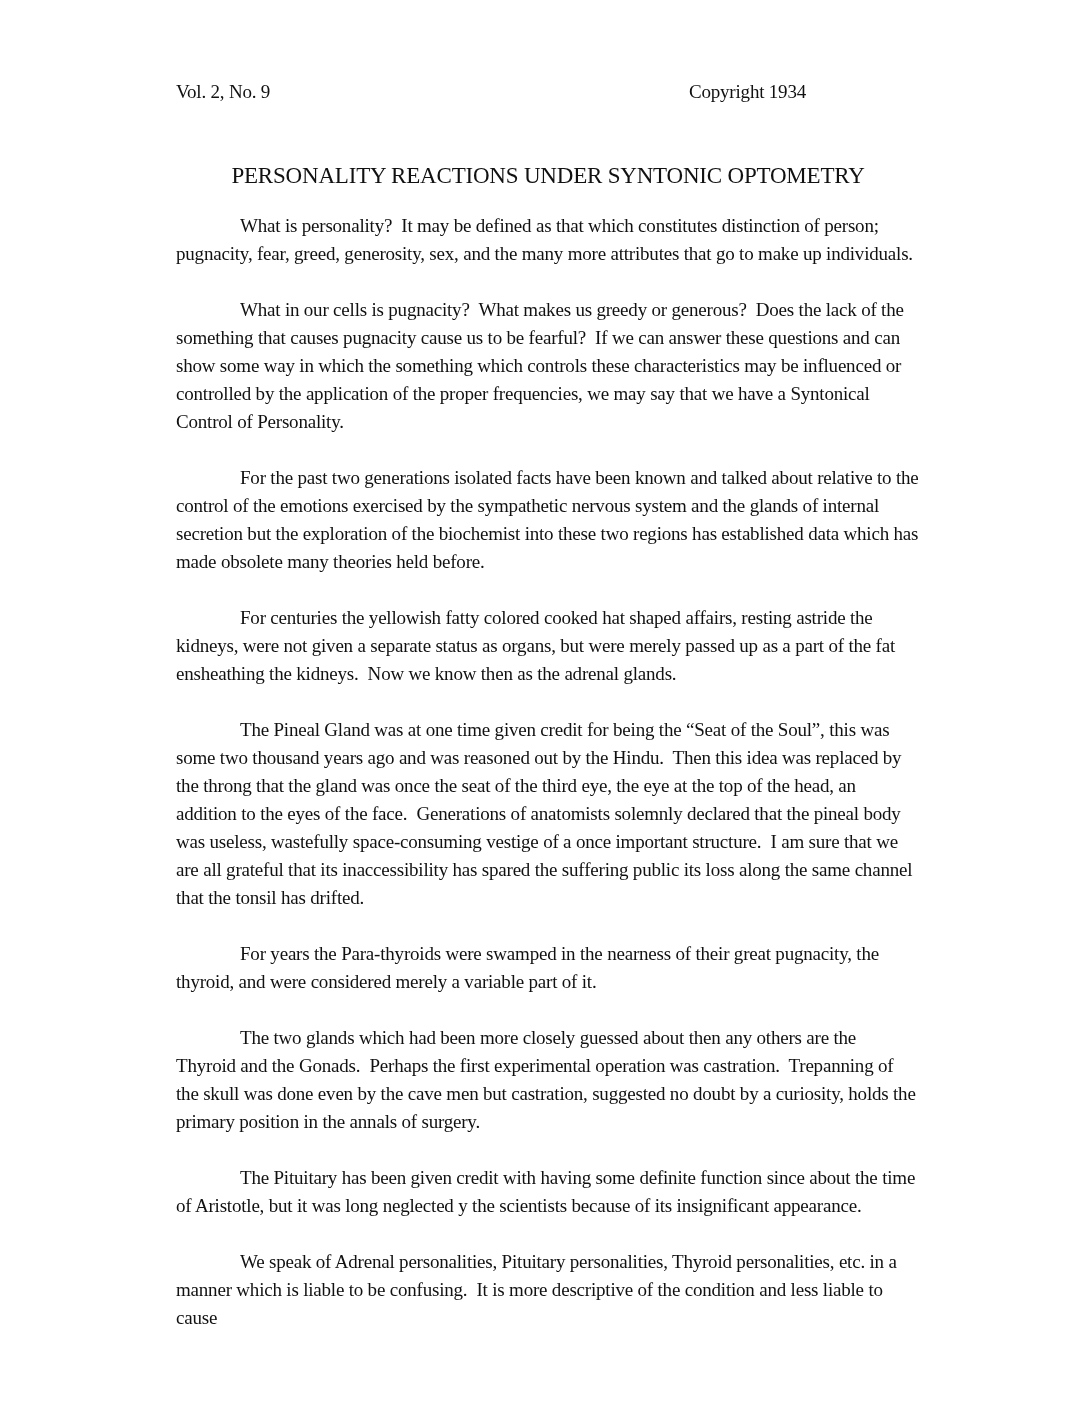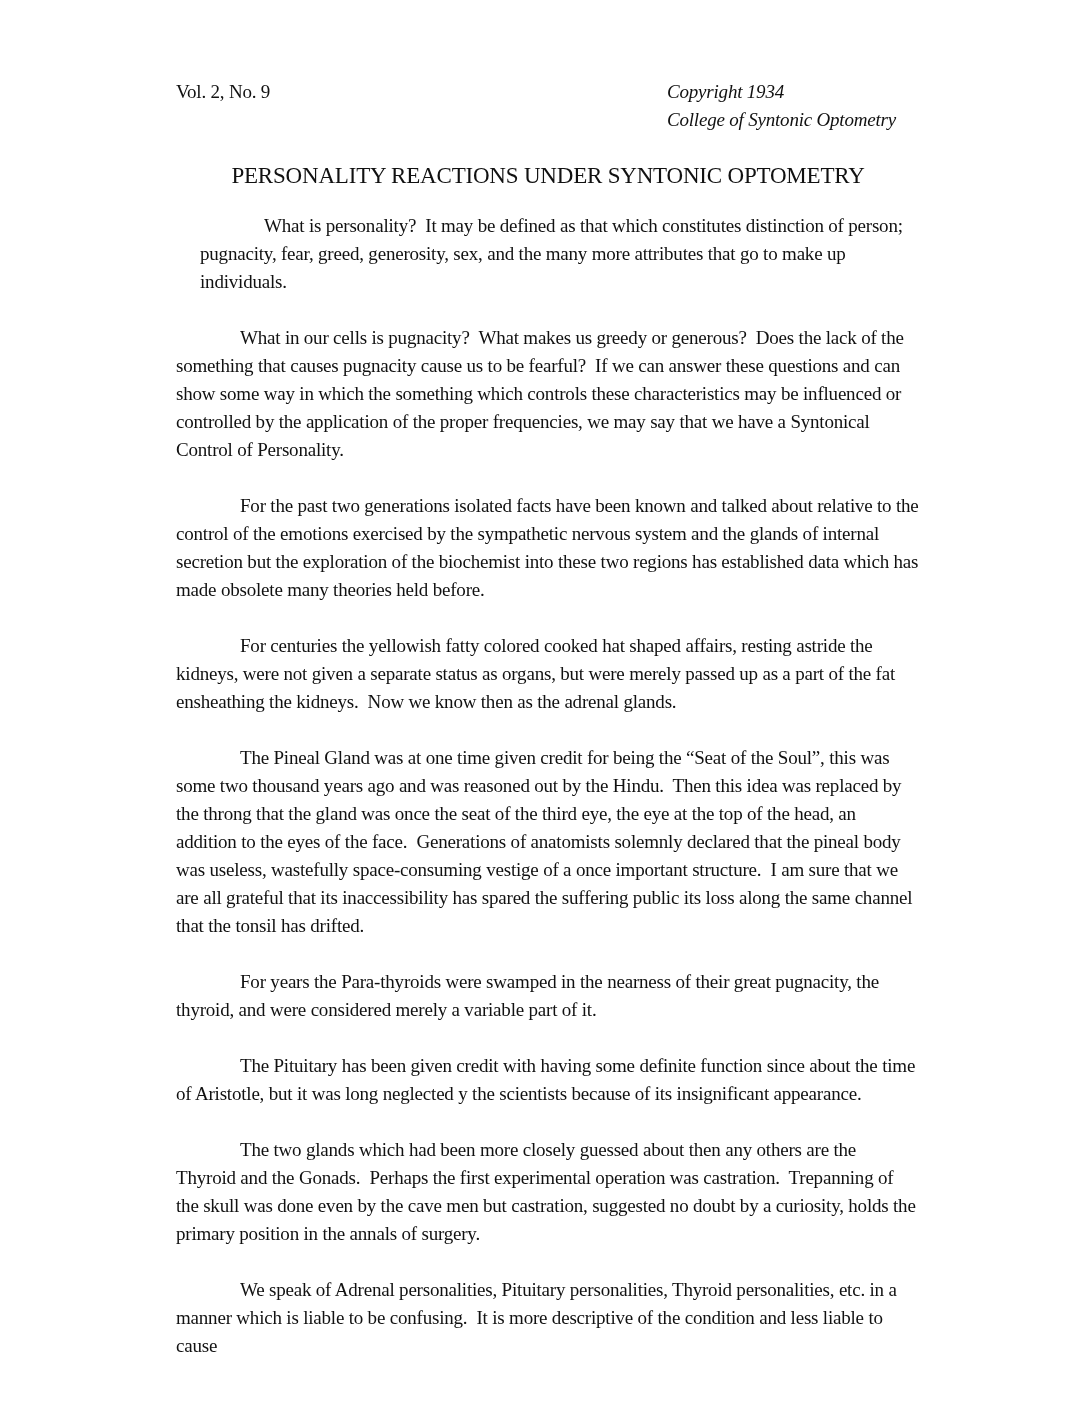--- a/index.html
+++ b/index.html
@@ -29,68 +29,65 @@
     height: 56px; 
   }
   .vol {
     position: absolute;
     left: 0;
     top: 0;
     white-space: nowrap;
   }
   .copyright-block {
     position: absolute;
-    left: 491px; 
+    left: 513px; 
     top: 0;
     white-space: nowrap;
-    font-style: italic;
   }
   .title {
     margin: 28px 0 0 0;
     font-size: 23px;
     font-weight: normal;
     text-align: center;
     letter-spacing: -0.2px;
   }
   .author-block {
     margin-top: 28px;
     text-align: center;
   }
   .body-para {
     margin: 28px 0 0 0;
     text-indent: 64px;
     text-align: left;
     white-space: pre-wrap;
   }
   .body-para.first {
     margin-top: 22px;
-    margin-left: 24px;
   }
 </style>
 </head>
 <body>
 
 <div class="page">
   <div class="content">
 
     <div class="doc-header">
       <span class="vol">Vol. 2, No. 9</span>
       <div class="copyright-block">
         <div>Copyright 1934</div>
-        <div>College of Syntonic Optometry</div>
       </div>
     </div>
 
     <h1 class="title">PERSONALITY REACTIONS UNDER SYNTONIC OPTOMETRY</h1>
 
 
     <p class="body-para first">What is personality?  It may be defined as that which constitutes distinction of person; pugnacity, fear, greed, generosity, sex, and the many more attributes that go to make up individuals.</p>
     <p class="body-para">What in our cells is pugnacity?  What makes us greedy or generous?  Does the lack of the something that causes pugnacity cause us to be fearful?  If we can answer these questions and can show some way in which the something which controls these characteristics may be influenced or controlled by the application of the proper frequencies, we may say that we have a Syntonical Control of Personality.</p>
     <p class="body-para">For the past two generations isolated facts have been known and talked about relative to the control of the emotions exercised by the sympathetic nervous system and the glands of internal secretion but the exploration of the biochemist into these two regions has established data which has made obsolete many theories held before.</p>
     <p class="body-para">For centuries the yellowish fatty colored cooked hat shaped affairs, resting astride the kidneys, were not given a separate status as organs, but were merely passed up as a part of the fat ensheathing the kidneys.  Now we know then as the adrenal glands.</p>
     <p class="body-para">The Pineal Gland was at one time given credit for being the “Seat of the Soul”, this was some two thousand years ago and was reasoned out by the Hindu.  Then this idea was replaced by the throng that the gland was once the seat of the third eye, the eye at the top of the head, an addition to the eyes of the face.  Generations of anatomists solemnly declared that the pineal body was useless, wastefully space-consuming vestige of a once important structure.  I am sure that we are all grateful that its inaccessibility has spared the suffering public its loss along the same channel that the tonsil has drifted.</p>
     <p class="body-para">For years the Para-thyroids were swamped in the nearness of their great pugnacity, the thyroid, and were considered merely a variable part of it.</p>
+    <p class="body-para">The two glands which had been more closely guessed about then any others are the Thyroid and the Gonads.  Perhaps the first experimental operation was castration.  Trepanning of the skull was done even by the cave men but castration, suggested no doubt by a curiosity, holds the primary position in the annals of surgery.</p>
     <p class="body-para">The Pituitary has been given credit with having some definite function since about the time of Aristotle, but it was long neglected y the scientists because of its insignificant appearance.</p>
-    <p class="body-para">The two glands which had been more closely guessed about then any others are the Thyroid and the Gonads.  Perhaps the first experimental operation was castration.  Trepanning of the skull was done even by the cave men but castration, suggested no doubt by a curiosity, holds the primary position in the annals of surgery.</p>
     <p class="body-para">We speak of Adrenal personalities, Pituitary personalities, Thyroid personalities, etc. in a manner which is liable to be confusing.  It is more descriptive of the condition and less liable to cause</p>
 
   </div>
 </div>
 
 </body></html>

